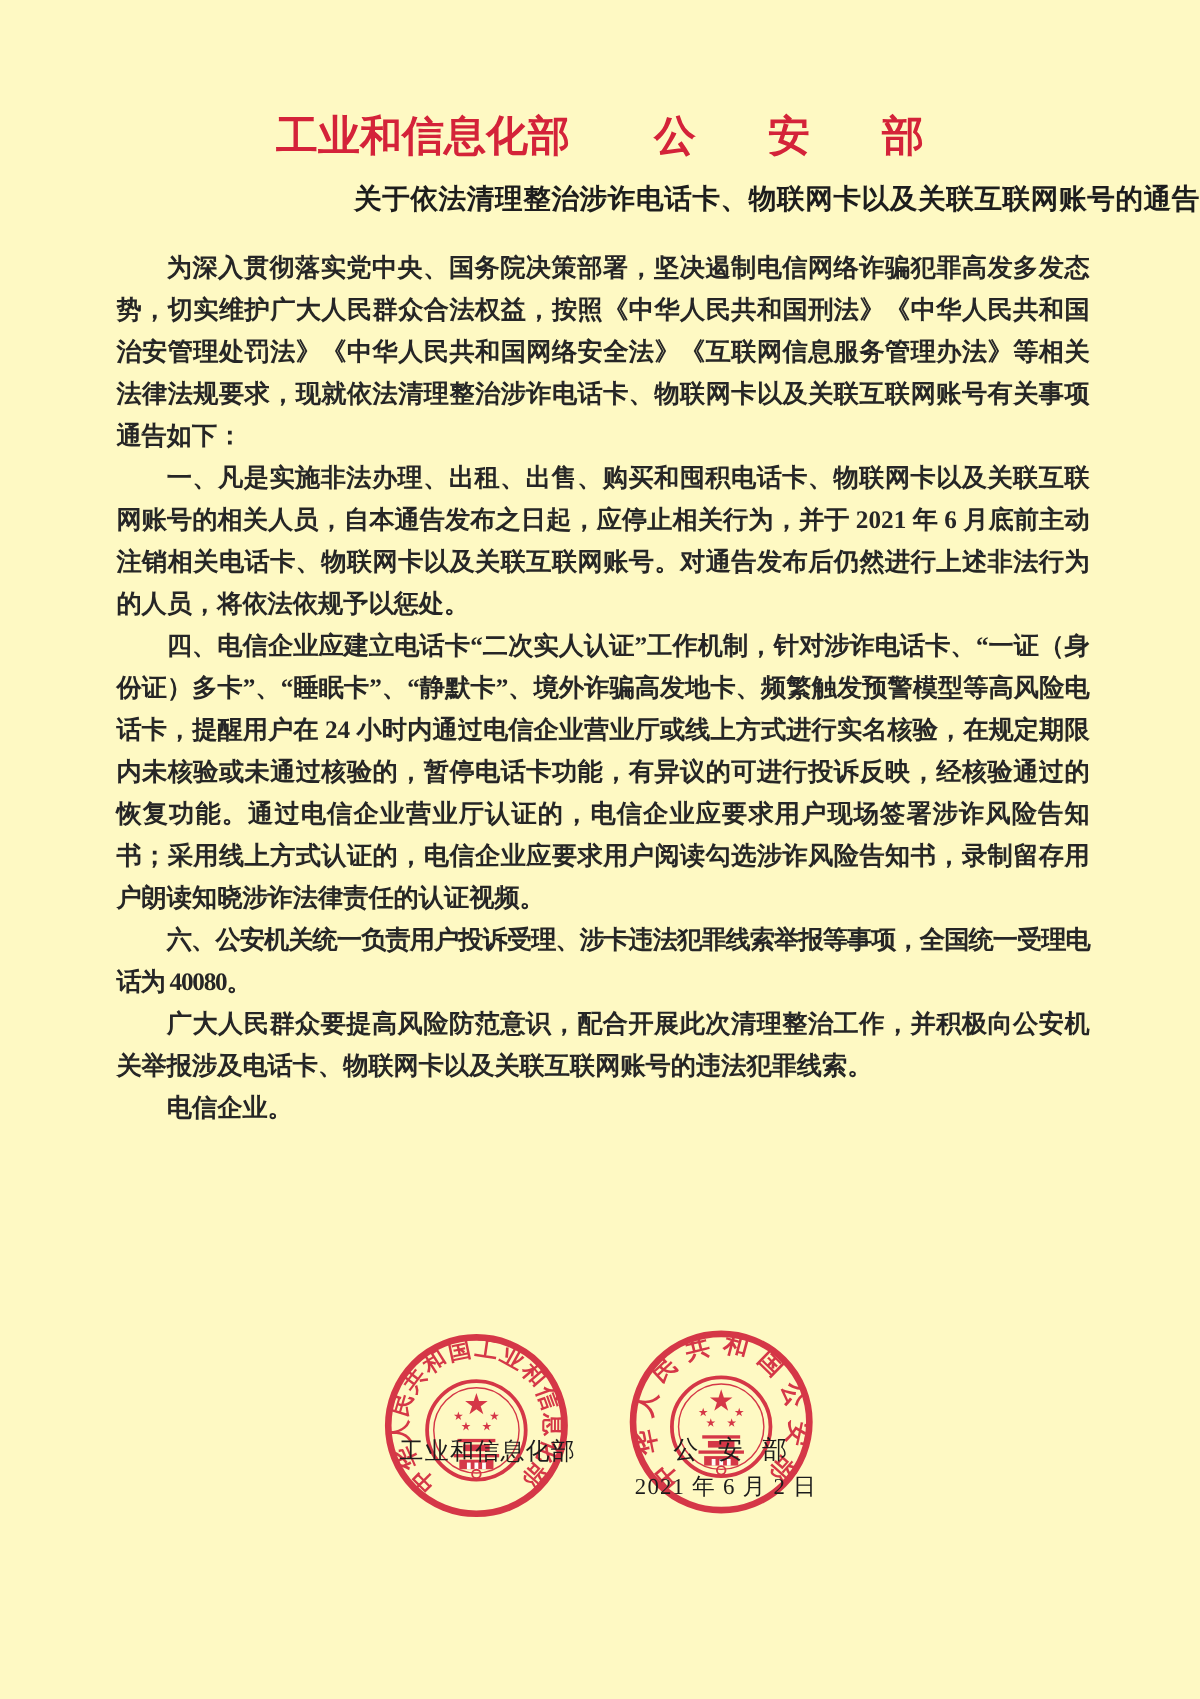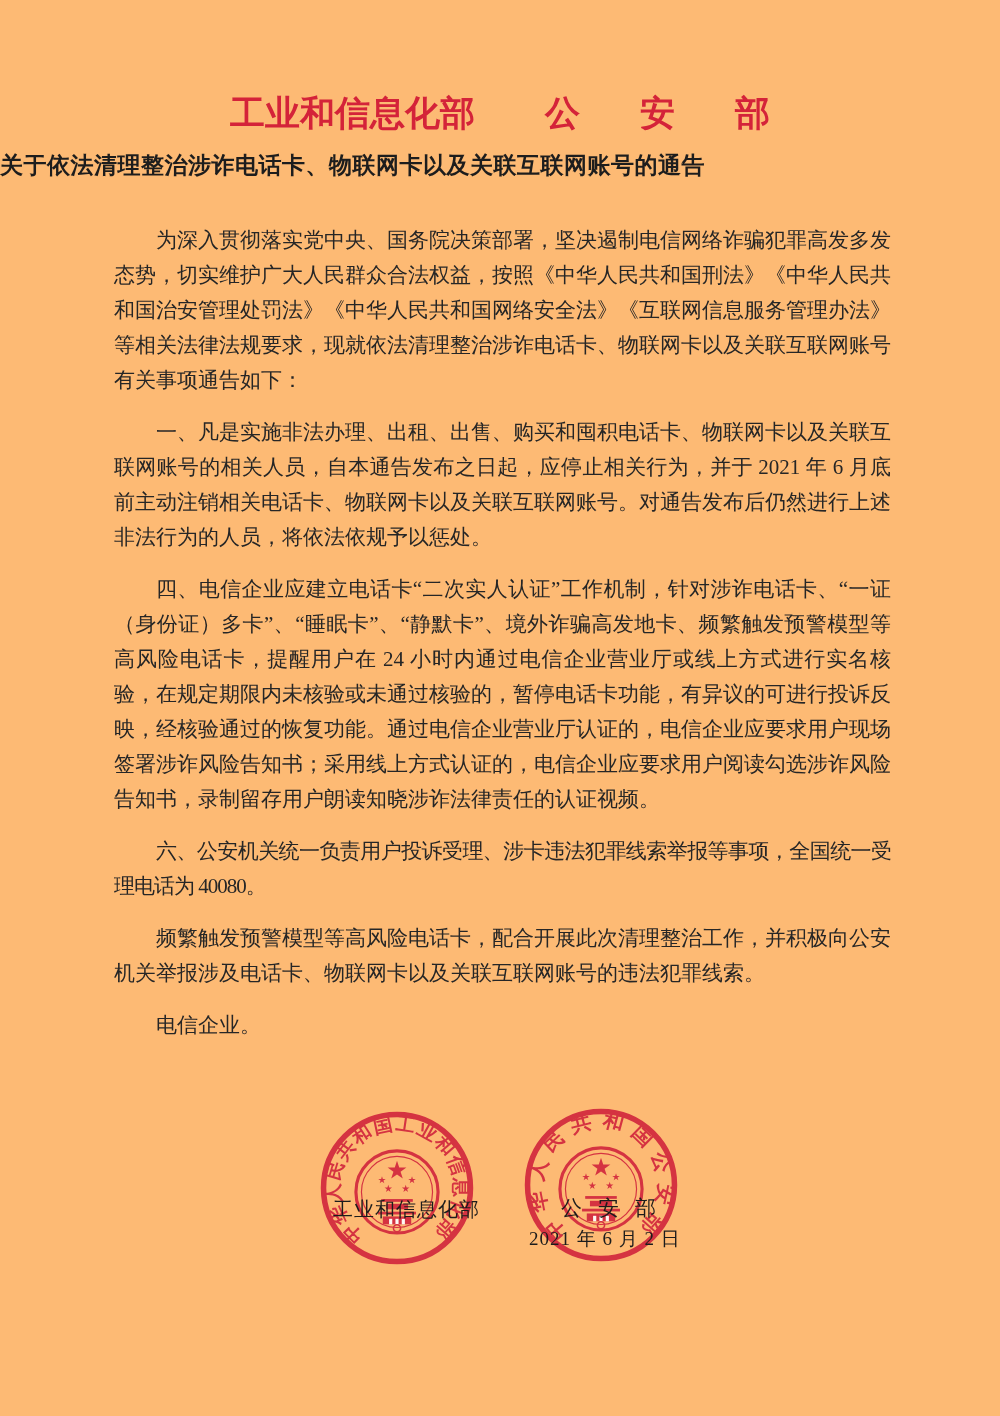--- a/index.html
+++ b/index.html
@@ -1,21 +1,21 @@
 <!DOCTYPE html>
 <html><head>
 <meta charset="utf-8">
 <style>
   html, body { margin: 0; padding: 0; background: #e8e8e8; }
   .page {
     position: relative;
     width: 1000px;
     height: 1416px;
     margin: 0 auto;
-    background: #fdba74;
+    background: #fef9c3;
     font-family: "Liberation Serif", "DejaVu Serif", serif;
     overflow: hidden;
   }
   .header-row {
     position: absolute;
     top: 90px;
     left: 0;
     width: 100%;
     display: flex;
     justify-content: center;
@@ -28,40 +28,41 @@
   }
   .agency-right {
     letter-spacing: 60px;
     margin-right: -60px;
   }
   .doc-title {
     position: absolute;
     top: 150px;
     left: 0;
     width: 100%;
-    text-align: left;
+    text-align: right;
     font-size: 23px;
     font-weight: bold;
     color: #1d1d1d;
     letter-spacing: 0.5px;
   }
   .body-text {
     position: absolute;
     top: 206px;
     left: 97px;
     width: 811px;
     font-size: 21px;
     line-height: 35px;
     color: #262626;
     text-align: justify;
     z-index: 2;
   }
   .body-text p {
-    margin: 17px;
+    margin: 0;
     text-indent: 2em;
+    font-weight: bold;
   }
   .body-text p.tight { letter-spacing: -1px; }
   .seal {
     position: absolute;
     z-index: 1;
     opacity: 0.93;
   }
   .seal-left  { left: 318px; top: 1109px; }
   .seal-right { left: 522px; top: 1106px; }
   .overlay-text {
@@ -89,21 +90,21 @@
     <span class="agency-right">公安部</span>
   </div>
 
   <div class="doc-title">关于依法清理整治涉诈电话卡、物联网卡以及关联互联网账号的通告</div>
 
   <div class="body-text">
     <p>为深入贯彻落实党中央、国务院决策部署，坚决遏制电信网络诈骗犯罪高发多发态势，切实维护广大人民群众合法权益，按照《中华人民共和国刑法》《中华人民共和国治安管理处罚法》《中华人民共和国网络安全法》《互联网信息服务管理办法》等相关法律法规要求，现就依法清理整治涉诈电话卡、物联网卡以及关联互联网账号有关事项通告如下：</p>
     <p>一、凡是实施非法办理、出租、出售、购买和囤积电话卡、物联网卡以及关联互联网账号的相关人员，自本通告发布之日起，应停止相关行为，并于 2021 年 6 月底前主动注销相关电话卡、物联网卡以及关联互联网账号。对通告发布后仍然进行上述非法行为的人员，将依法依规予以惩处。</p>
     <p>四、电信企业应建立电话卡“二次实人认证”工作机制，针对涉诈电话卡、“一证（身份证）多卡”、“睡眠卡”、“静默卡”、境外诈骗高发地卡、频繁触发预警模型等高风险电话卡，提醒用户在 24 小时内通过电信企业营业厅或线上方式进行实名核验，在规定期限内未核验或未通过核验的，暂停电话卡功能，有异议的可进行投诉反映，经核验通过的恢复功能。通过电信企业营业厅认证的，电信企业应要求用户现场签署涉诈风险告知书；采用线上方式认证的，电信企业应要求用户阅读勾选涉诈风险告知书，录制留存用户朗读知晓涉诈法律责任的认证视频。</p>
     <p class="tight">六、公安机关统一负责用户投诉受理、涉卡违法犯罪线索举报等事项，全国统一受理电话为 40080。</p>
-    <p>频繁触发预警模型等高风险电话卡，配合开展此次清理整治工作，并积极向公安机关举报涉及电话卡、物联网卡以及关联互联网账号的违法犯罪线索。</p>
+    <p>广大人民群众要提高风险防范意识，配合开展此次清理整治工作，并积极向公安机关举报涉及电话卡、物联网卡以及关联互联网账号的违法犯罪线索。</p>
     <p>电信企业。</p>
   </div>
 
   <div class="seal seal-left">
     <svg width="158" height="158" viewBox="0 0 200 200">
       <defs>
         <path id="starShape" d="M0,-10 L2.25,-3.09 9.51,-3.09 3.63,1.18 5.88,8.09 0,3.82 -5.88,8.09 -3.63,1.18 -9.51,-3.09 -2.25,-3.09 Z"></path>
         <path id="arcL" d="M 58.1,159.8 A 73,73 0 1 1 141.9,159.8" fill="none"></path>
       </defs>
       <circle cx="100" cy="100" r="93" fill="none" stroke="#d2293e" stroke-width="7"></circle>

